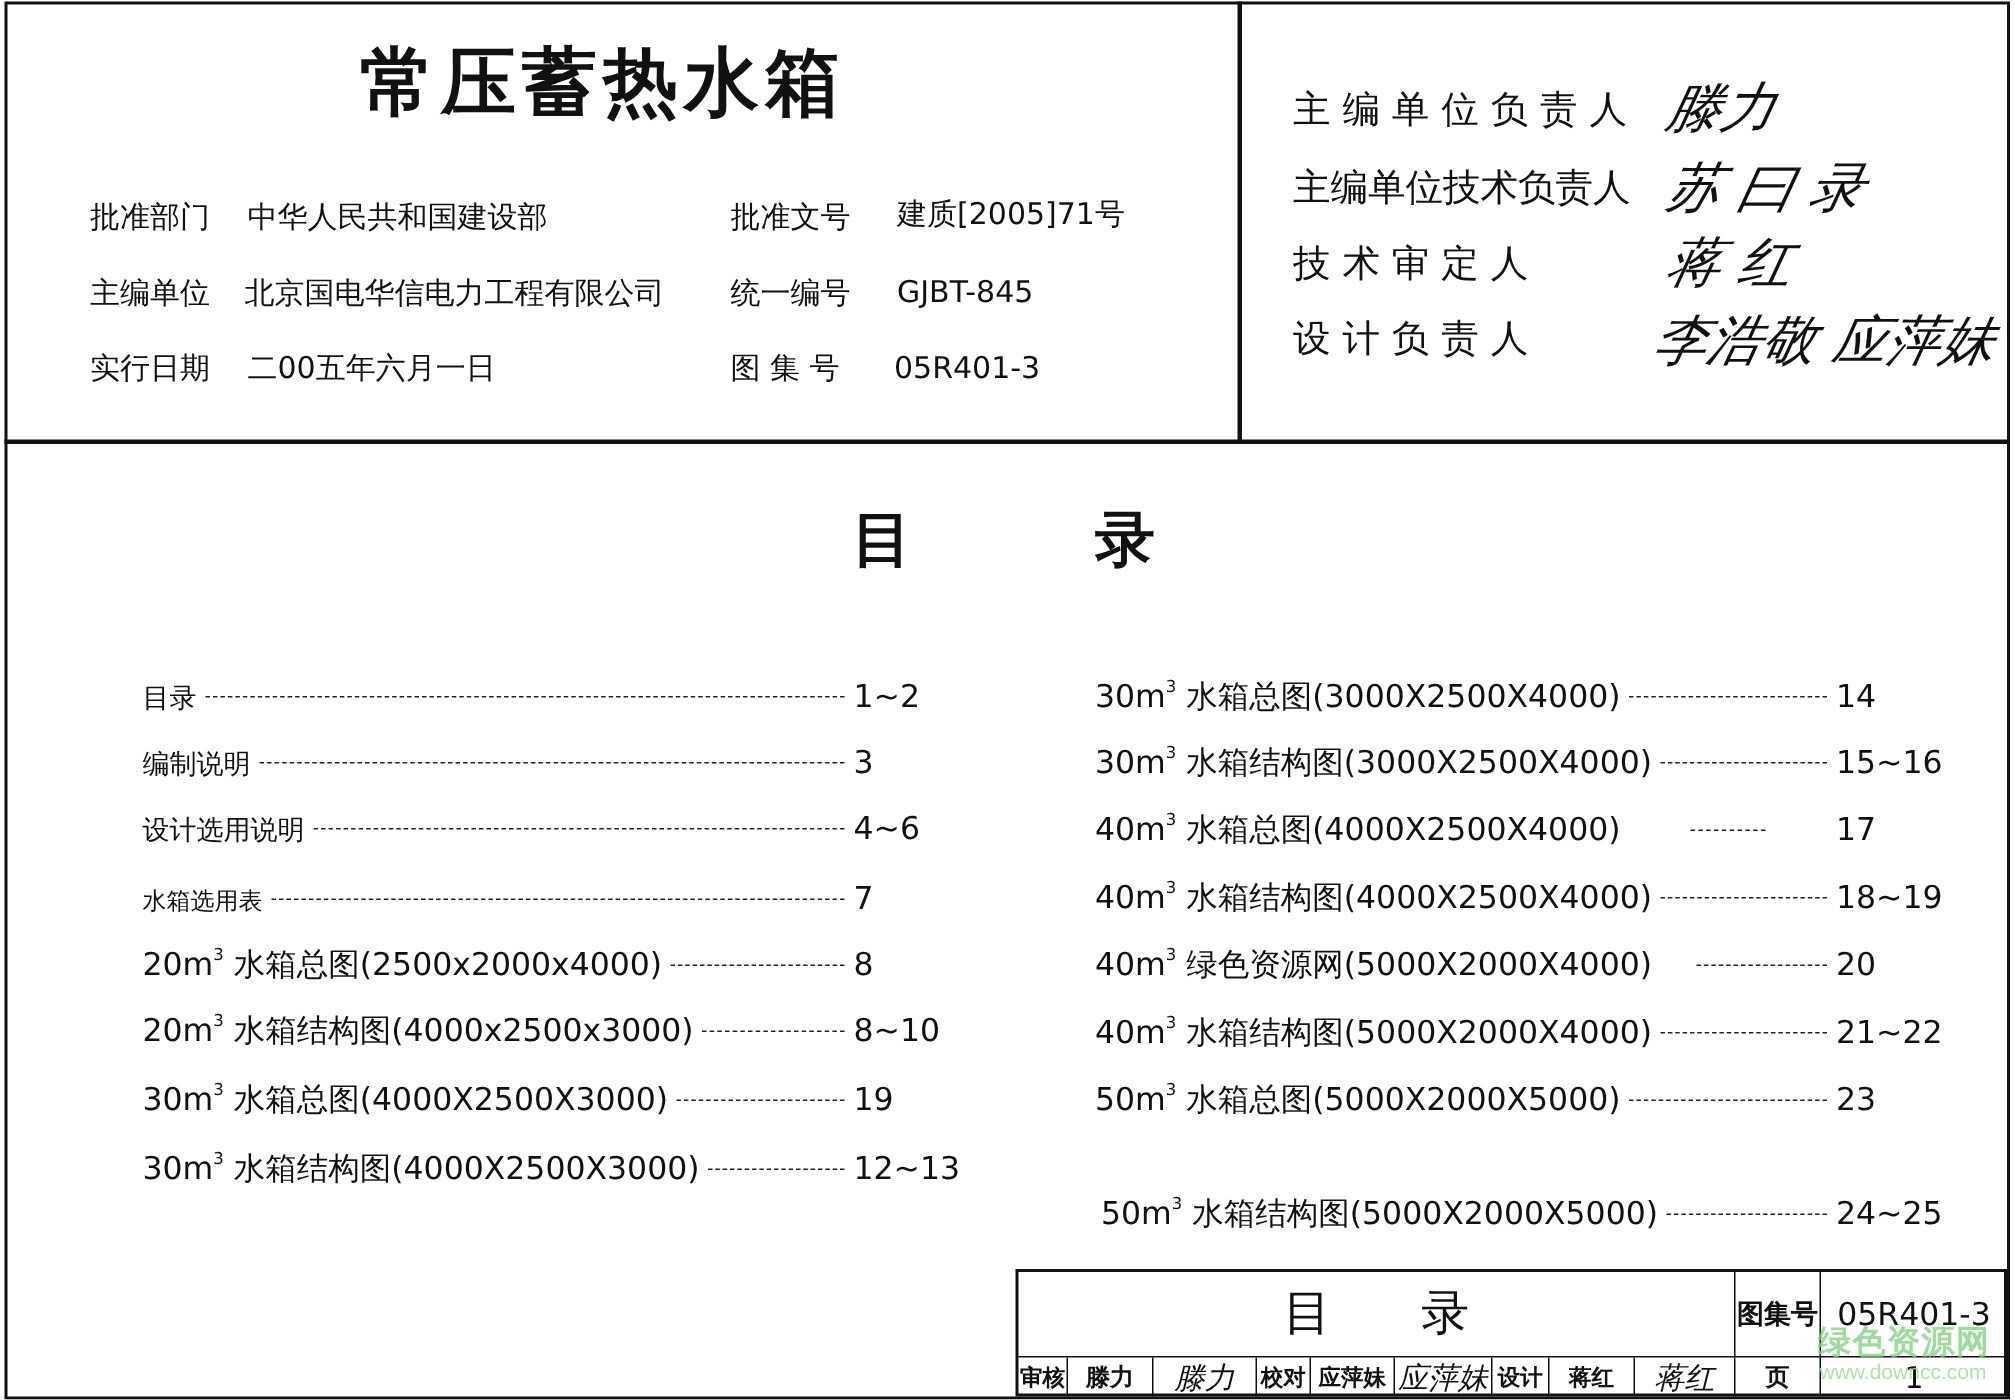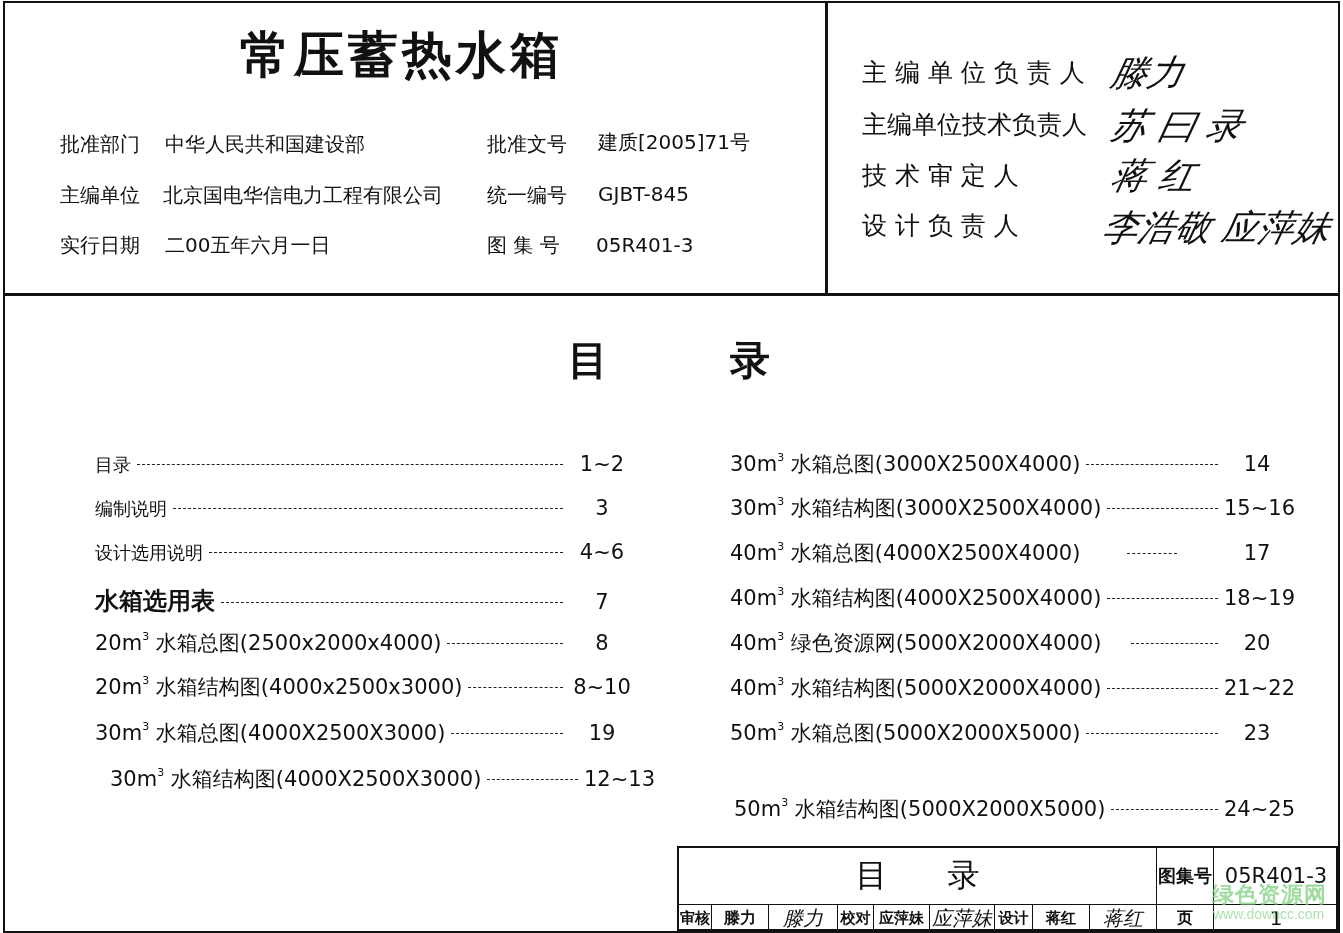--- a/index.html
+++ b/index.html
@@ -18,21 +18,21 @@
   .resp-label { position:absolute; left:862px; font-size:25px; line-height:1; }
   .sig { position:absolute; font-family:"DejaVu Serif", serif; font-style:italic; font-size:36px;
          line-height:1; color:#111; transform:skewX(-12deg); }
 
   .toc-heading { position:absolute; top:340px; font-size:40px; font-weight:bold; line-height:1; }
 
   .toc-row { position:absolute; display:flex; align-items:baseline; font-size:21px; line-height:1; white-space:nowrap; }
   .toc-title { flex:0 0 auto; }
   .toc-title sup { font-size:11px; vertical-align:10px; }
   .toc-dots { flex:1 1 auto; border-bottom:1px dashed #222; margin:0 6px; height:0; position:relative; top:-6px; }
-  .toc-page { flex:0 0 auto; width:66px; text-align:center; }
+  .toc-page { flex:0 0 auto; width:66px; text-align:left; }
 
   .tb { position:absolute; left:677px; top:846px; width:661px; height:85px; border:2px solid #111; box-sizing:border-box; }
   .tb-cell { position:absolute; display:flex; align-items:center; justify-content:center;
              font-size:18px; font-weight:bold; box-sizing:border-box; border-right:1.5px solid #111; height:26px; top:57px; }
   .tb-title { position:absolute; left:0; top:0; width:478px; height:57px; display:flex; align-items:center;
               justify-content:center; font-size:32px; gap:60px; border-right:1.5px solid #111; border-bottom:1.5px solid #111; box-sizing:border-box;}
   .tb-sig { font-family:"DejaVu Serif", serif; font-style:italic; font-weight:normal; font-size:20px; }
   .watermark-cn { position:absolute; left:1212px; top:880px; font-size:22px; font-weight:bold; color:#7fd07f; opacity:0.75; letter-spacing:1px; }
   .watermark-url { position:absolute; left:1213px; top:906px; font-size:14px; color:#9fdc9f; opacity:0.85; font-family:"Liberation Sans", sans-serif; }
 </style>
@@ -80,40 +80,40 @@
   <span class="toc-title" style="font-size:18px;">编制说明</span>
   <span class="toc-dots"></span>
   <span class="toc-page">3</span>
 </div>
 <div class="toc-row" style="left:95px; top:542px; width:540px;">
   <span class="toc-title" style="font-size:18px;">设计选用说明</span>
   <span class="toc-dots"></span>
   <span class="toc-page">4~6</span>
 </div>
 <div class="toc-row" style="left:95px; top:589px; width:540px;">
-  <span class="toc-title" style="font-size:24px;font-weight:bold;">水箱选用表</span>
+  <span class="toc-title" style="font-size:16px;">水箱选用表</span>
   <span class="toc-dots"></span>
   <span class="toc-page">7</span>
 </div>
 <div class="toc-row" style="left:95px; top:631px; width:540px;">
   <span class="toc-title"><span>20m</span><sup>3</sup><span> 水箱总图(2500x2000x4000)</span></span>
   <span class="toc-dots"></span>
   <span class="toc-page">8</span>
 </div>
 <div class="toc-row" style="left:95px; top:675px; width:540px;">
   <span class="toc-title"><span>20m</span><sup>3</sup><span> 水箱结构图(4000x2500x3000)</span></span>
   <span class="toc-dots"></span>
   <span class="toc-page">8~10</span>
 </div>
 <div class="toc-row" style="left:95px; top:721px; width:540px;">
   <span class="toc-title"><span>30m</span><sup>3</sup><span> 水箱总图(4000X2500X3000)</span></span>
   <span class="toc-dots"></span>
   <span class="toc-page">19</span>
 </div>
-<div class="toc-row" style="left:95px; top:767px; width:540px;margin-left:15px;">
+<div class="toc-row" style="left:95px; top:767px; width:540px;">
   <span class="toc-title"><span>30m</span><sup>3</sup><span> 水箱结构图(4000X2500X3000)</span></span>
   <span class="toc-dots"></span>
   <span class="toc-page">12~13</span>
 </div>
 
 <div class="toc-row" style="left:730px; top:452px; width:560px;">
   <span class="toc-title"><span>30m</span><sup>3</sup><span> 水箱总图(3000X2500X4000)</span></span>
   <span class="toc-dots"></span>
   <span class="toc-page">14</span>
 </div>

